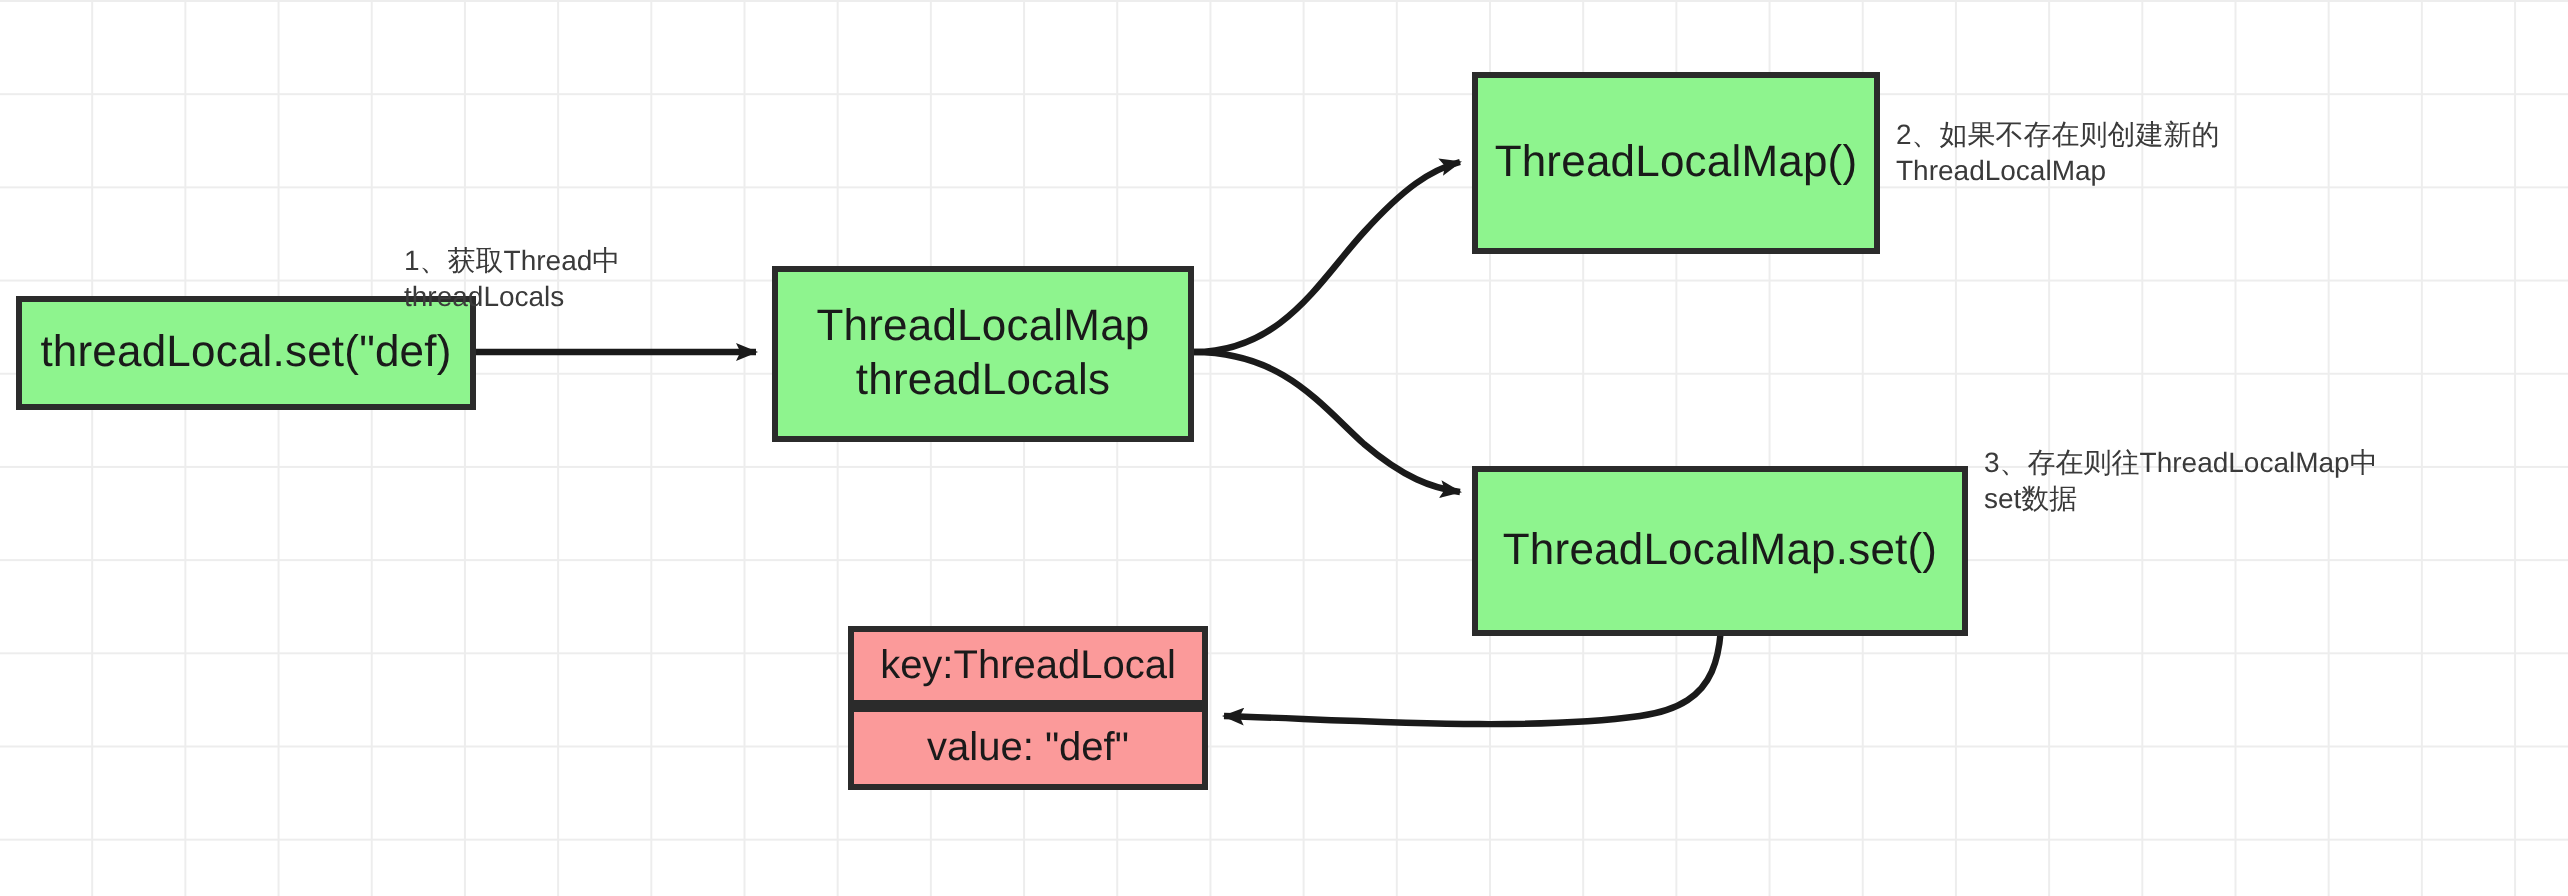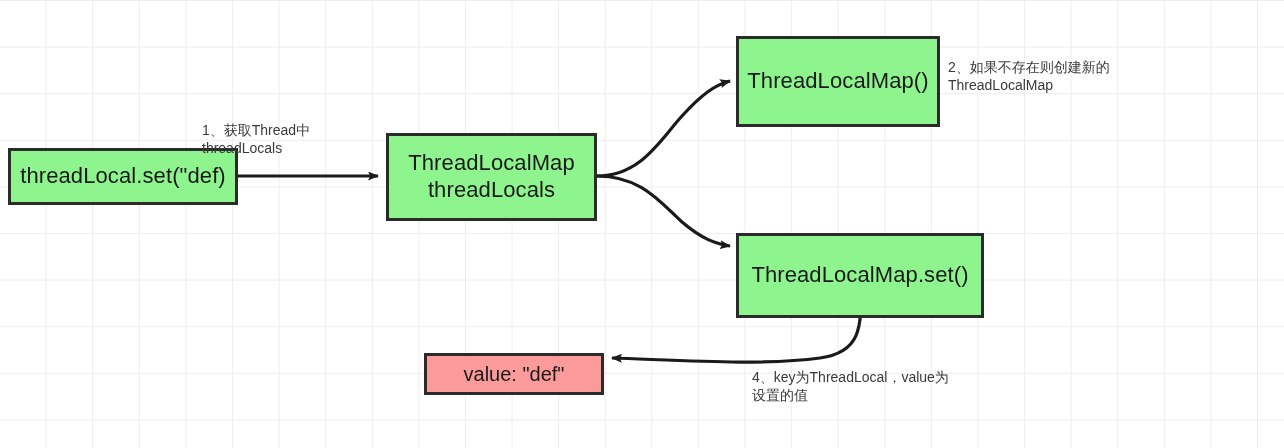--- a/index.html
+++ b/index.html
@@ -91,27 +91,28 @@
 
   <div class="node" style="left:8px; top:148px; width:230px; height:57px;">threadLocal.set("def)</div>
 
   <div class="node" style="left:386px; top:133px; width:211px; height:88px;">ThreadLocalMap
 threadLocals</div>
 
   <div class="node" style="left:736px; top:36px; width:204px; height:91px;">ThreadLocalMap()</div>
 
   <div class="node" style="left:736px; top:203px; width:248px; height:85px;margin-top:30px;">ThreadLocalMap.set()</div>
 
+  <div class="entry-cell light" style="left:424px; top:313px; width:180px; height:40px;">key:ThreadLocal</div>
 
   <div class="entry-cell light" style="left:424px; top:353px; width:180px; height:42px;">value: "def"</div>
 
 
   <div class="anno" style="left:202px; top:93px; width:180px;margin-top:28px;">1、获取Thread中
 threadLocals</div>
 
   <div class="anno" style="left:948px; top:58px; width:240px;">2、如果不存在则创建新的
 ThreadLocalMap</div>
 
+  <div class="anno" style="left:992px; top:222px; width:292px;">3、存在则往ThreadLocalMap中
+set数据</div>
 
-  <div class="anno" style="left:752px; top:368px; width:326px;">4、key为ThreadLocal，value为
-设置的值</div>
 
 </div>
 
 </body></html>

